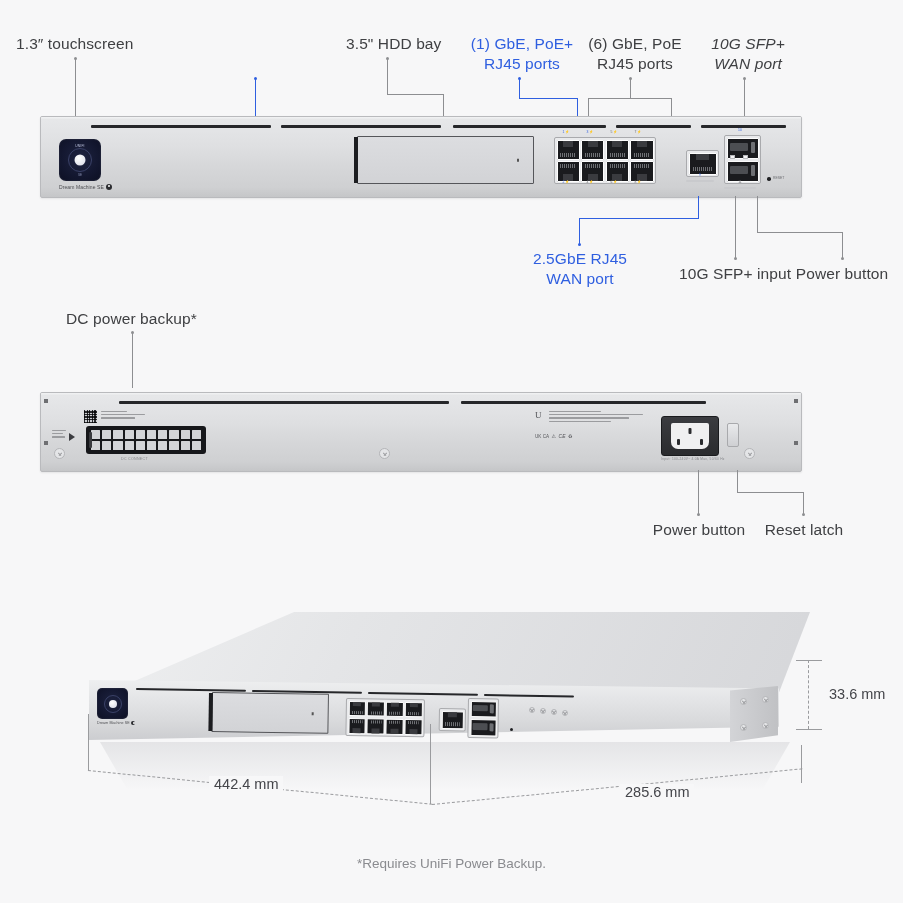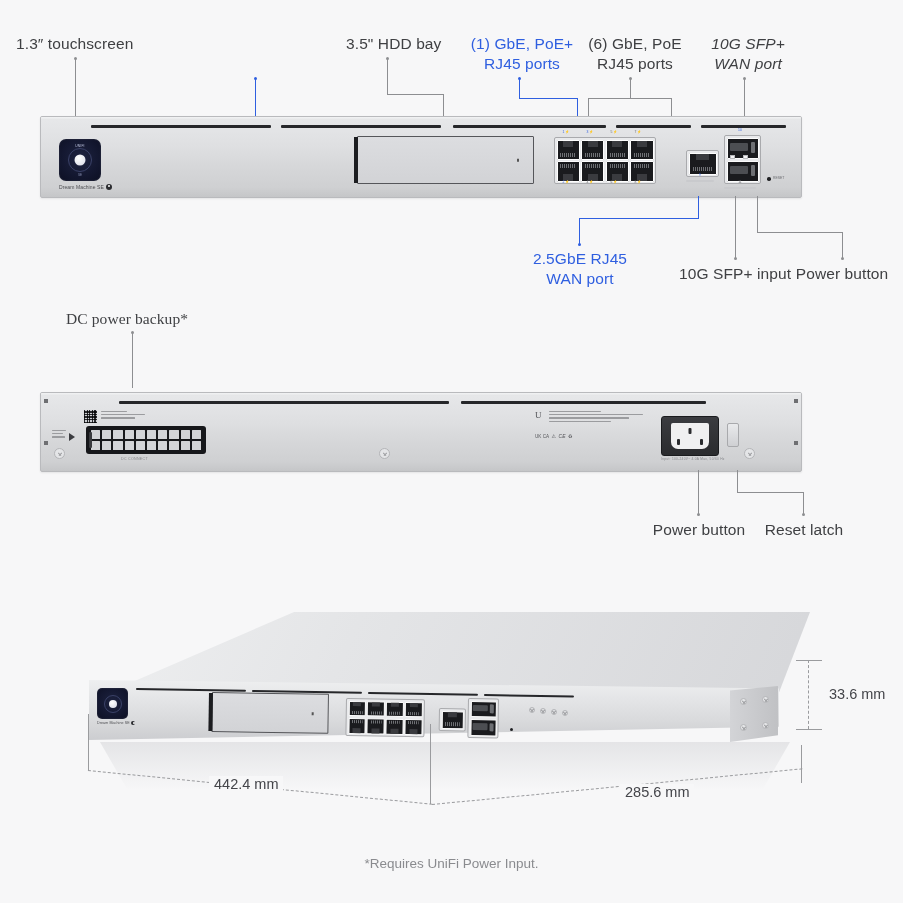--- a/index.html
+++ b/index.html
@@ -554,21 +554,21 @@
   <div class="lline v" style="left:735px; top:196px; height:62px;"></div>
   <div class="dot" style="left:734px; top:257px;"></div>
   <div class="label center" style="left:676px; top:264px; width:118px;">10G SFP+ input</div>
 
   <div class="lline v" style="left:757px; top:196px; height:36px;"></div>
   <div class="lline h" style="left:757px; top:232px; width:85px;"></div>
   <div class="lline v" style="left:842px; top:232px; height:26px;"></div>
   <div class="dot" style="left:841px; top:257px;"></div>
   <div class="label center" style="left:784px; top:264px; width:116px;">Power button</div>
 
-  <div class="label left" style="left:66px; top:309px;font-family:Liberation Serif, serif;">DC power backup*</div>
+  <div class="label left" style="left:66px; top:309px;">DC power backup*</div>
   <div class="dot" style="left:131px; top:331px;"></div>
   <div class="lline v" style="left:132px; top:332px; height:56px;"></div>
 
   <div class="chassis" style="left:40px; top:392px; width:760px; height:78px;">
     <div class="chassis-inner-top"></div>
 
     <div class="vent" style="left:78px;  top:8px; width:330px;"></div>
     <div class="vent" style="left:420px; top:8px; width:245px;"></div>
 
     <div class="mount-notch" style="left:3px;  top:6px;"></div>
@@ -731,15 +731,15 @@
 
   <div class="dimsolid" style="left:88px; top:714px; width:1px; height:56px;"></div>
   <div class="dimsolid" style="left:430px; top:724px; width:1px; height:80px;"></div>
   <div class="dimline" style="left:88px; top:770px; width:346px; transform: rotate(5.6deg);"></div>
   <div class="dimtext" style="left:209px; top:776px;">442.4 mm</div>
 
   <div class="dimsolid" style="left:801px; top:745px; width:1px; height:38px;"></div>
   <div class="dimline" style="left:432px; top:804px; width:372px; transform: rotate(-5.5deg);"></div>
   <div class="dimtext" style="left:620px; top:784px;">285.6 mm</div>
 
-  <div class="footnote" style="left:0; top:856px;">*Requires UniFi Power Input.</div>
+  <div class="footnote" style="left:0; top:856px;">*Requires UniFi Power Backup.</div>
 
 </div>
 
 </body></html>

